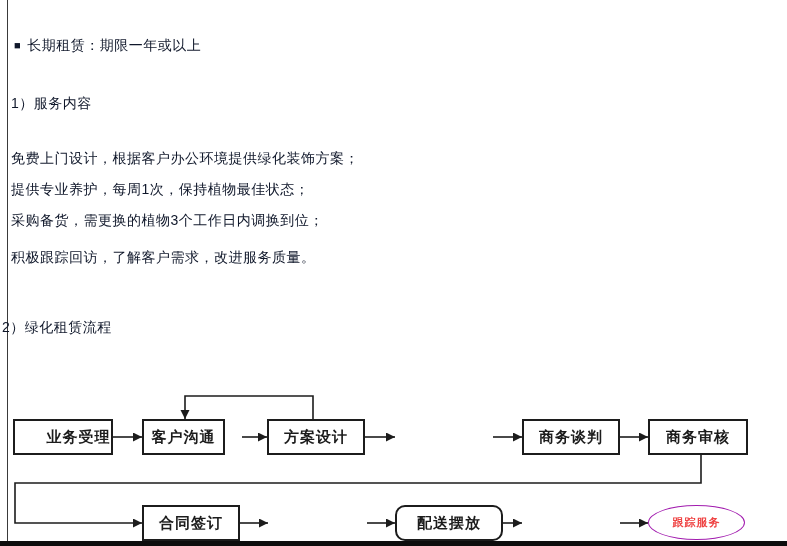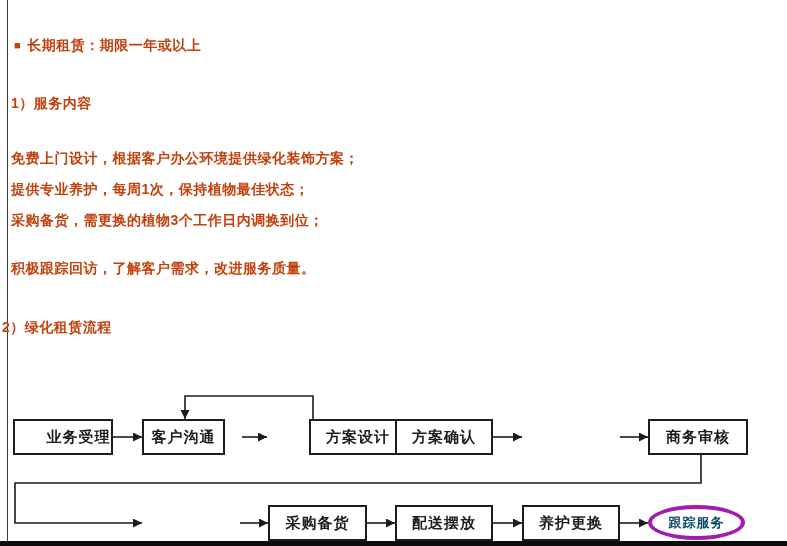--- a/index.html
+++ b/index.html
@@ -17,69 +17,69 @@
     background: #3a3a3a;
   }
   .bottom-strip {
     position: absolute; left: 0; top: 541px;
     width: 787px; height: 5px;
     background: #0d0d0d;
   }
   .txt {
     position: absolute;
     font-size: 14px;
-    font-weight: bold;
-    color: #c2410c;
+    font-weight: normal;
+    color: #0f172a;
     white-space: nowrap;
     letter-spacing: 0.5px;
   }
   .heading { left: 14px; top: 37px; }
   .bullet { font-size: 11px; margin-right: 6px; vertical-align: 1px; }
   .sec1 { left: 11px; top: 95px; }
   .p1 { left: 11px; top: 150px; }
   .p2 { left: 11px; top: 181px; }
   .p3 { left: 11px; top: 212px; }
-  .p4 { left: 11px; top: 260px; }
+  .p4 { left: 11px; top: 249px; }
   .sec2 { left: 2px; top: 319px; }
 
   .flowchart { position: absolute; left: 0; top: 0; width: 787px; height: 546px; }
   .connectors { position: absolute; left: 0; top: 0; pointer-events: none; }
   .fbox {
     position: absolute;
     height: 36px;
     box-sizing: border-box;
     border: 2px solid #1c1c1c;
     background: #ffffff;
     display: flex; align-items: center; justify-content: center;
     font-size: 15px; font-weight: bold; color: #1c1c1c;
     white-space: nowrap;
     letter-spacing: 1px;
   }
   .row1 { top: 419px; }
   .row2 { top: 505px; }
   .b1  { left: 13px;  width: 100px; padding-left: 31px; }
   .b2  { left: 142px; width: 83px; }
-  .b3  { left: 267px; width: 98px; margin-left: 42px; }
+  .b3  { left: 267px; width: 98px; }
   .b4  { left: 395px; width: 98px; }
   .b5  { left: 522px; width: 98px; }
   .b6  { left: 648px; width: 100px; }
   .c1  { left: 142px; width: 98px; }
   .c2  { left: 268px; width: 99px; }
-  .c3  { left: 395px; width: 98px; }
+  .c3  { left: 395px; width: 108px; border-radius: 10px; }
   .c4  { left: 522px; width: 98px; }
   .terminal {
     position: absolute;
     left: 648px; top: 505px;
     width: 97px; height: 35px;
     box-sizing: border-box;
-    border: 4px solid #a21caf;
+    border: 1px solid #a21caf;
     border-radius: 50%;
     background: #ffffff;
     display: flex; align-items: center; justify-content: center;
-    font-size: 13px; font-weight: bold; color: #0c4a6e;
+    font-size: 11px; font-weight: bold; color: #ef4444;
     white-space: nowrap;
     letter-spacing: 1px;
   }
 </style>
 </head>
 <body>
 
 <div class="left-border"></div>
 <div class="bottom-strip"></div>
 
@@ -119,21 +119,20 @@
       <line x1="240" y1="523" x2="268" y2="523" marker-end="url(#ar)"></line>
       <line x1="367" y1="523" x2="395" y2="523" marker-end="url(#ar)"></line>
       <line x1="493" y1="523" x2="522" y2="523" marker-end="url(#ar)"></line>
       <line x1="620" y1="523" x2="648" y2="523" marker-end="url(#ar)"></line>
     </g>
   </svg>
 
   <div class="fbox row1 b1">业务受理</div>
   <div class="fbox row1 b2">客户沟通</div>
   <div class="fbox row1 b3">方案设计</div>
-  <div class="fbox row1 b4">方案确认</div>
+  <div class="fbox row1 b5">商务谈判</div>
   <div class="fbox row1 b6">商务审核</div>
 
-  <div class="fbox row2 c2">采购备货</div>
+  <div class="fbox row2 c1">合同签订</div>
   <div class="fbox row2 c3">配送摆放</div>
-  <div class="fbox row2 c4">养护更换</div>
 
   <div class="terminal">跟踪服务</div>
 </div>
 
 </body></html>

